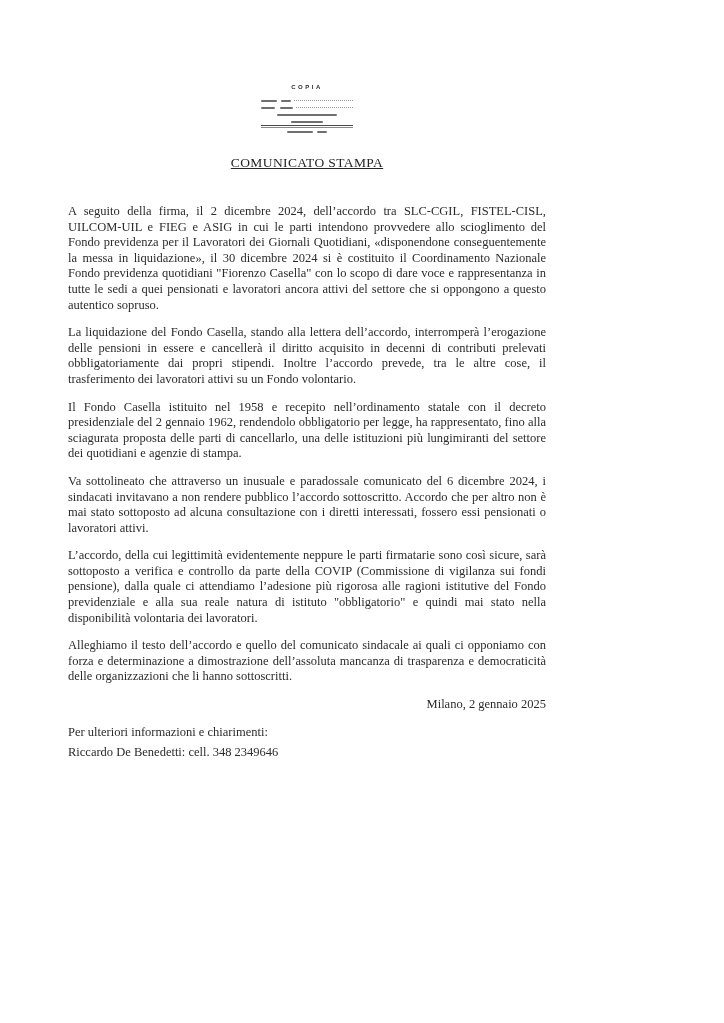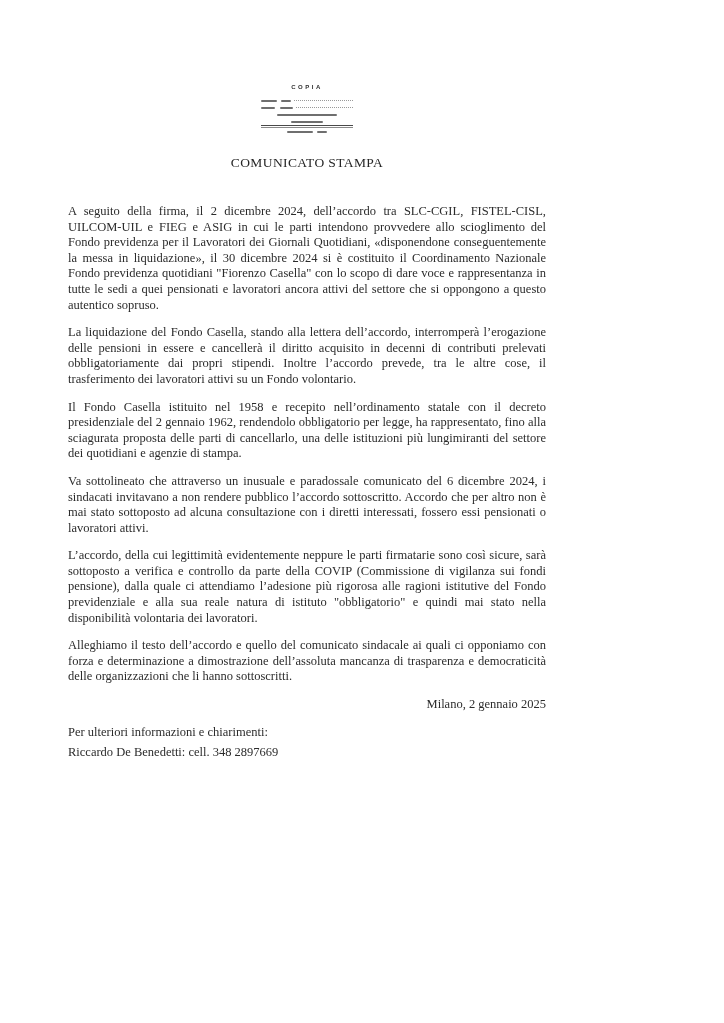--- a/index.html
+++ b/index.html
@@ -73,20 +73,21 @@
   }
 
   
   .doc-title {
     margin: 22px 0 0 0;
     font-size: 13.5px;
     font-weight: 400;
     letter-spacing: 0.4px;
     text-align: center;
     color: #262626;
+    text-decoration: underline;
   }
 
   
   .body-text {
     margin-top: 33px;
   }
   .body-text p {
     margin: 0 0 12px 0;
     font-size: 12.5px;
     line-height: 15.6px;
@@ -140,17 +141,17 @@
       <p>A seguito della firma, il 2 dicembre 2024, dell’accordo tra SLC-CGIL, FISTEL-CISL, UILCOM-UIL e FIEG e ASIG in cui le parti intendono provvedere allo scioglimento del Fondo previdenza per il Lavoratori dei Giornali Quotidiani, «disponendone conseguentemente la messa in liquidazione», il 30 dicembre 2024 si è costituito il Coordinamento Nazionale Fondo previdenza quotidiani "Fiorenzo Casella" con lo scopo di dare voce e rappresentanza in tutte le sedi a quei pensionati e lavoratori ancora attivi del settore che si oppongono a questo autentico sopruso.</p>
       <p>La liquidazione del Fondo Casella, stando alla lettera dell’accordo, interromperà l’erogazione delle pensioni in essere e cancellerà il diritto acquisito in decenni di contributi prelevati obbligatoriamente dai propri stipendi. Inoltre l’accordo prevede, tra le altre cose, il trasferimento dei lavoratori attivi su un Fondo volontario.</p>
       <p>Il Fondo Casella istituito nel 1958 e recepito nell’ordinamento statale con il decreto presidenziale del 2 gennaio 1962, rendendolo obbligatorio per legge, ha rappresentato, fino alla sciagurata proposta delle parti di cancellarlo, una delle istituzioni più lungimiranti del settore dei quotidiani e agenzie di stampa.</p>
       <p>Va sottolineato che attraverso un inusuale e paradossale comunicato del 6 dicembre 2024, i sindacati invitavano a non rendere pubblico l’accordo sottoscritto. Accordo che per altro non è mai stato sottoposto ad alcuna consultazione con i diretti interessati, fossero essi pensionati o lavoratori attivi.</p>
       <p>L’accordo, della cui legittimità evidentemente neppure le parti firmatarie sono così sicure, sarà sottoposto a verifica e controllo da parte della COVIP (Commissione di vigilanza sui fondi pensione), dalla quale ci attendiamo l’adesione più rigorosa alle ragioni istitutive del Fondo previdenziale e alla sua reale natura di istituto "obbligatorio" e quindi mai stato nella disponibilità volontaria dei lavoratori.</p>
       <p>Alleghiamo il testo dell’accordo e quello del comunicato sindacale ai quali ci opponiamo con forza e determinazione a dimostrazione dell’assoluta mancanza di trasparenza e democraticità delle organizzazioni che li hanno sottoscritti.</p>
 
       <p class="dateline">Milano, 2 gennaio 2025</p>
 
       <p class="contact-line">Per ulteriori informazioni e chiarimenti:</p>
-      <p class="contact-line">Riccardo De Benedetti: cell. 348 2897669</p>
+      <p class="contact-line">Riccardo De Benedetti: cell. 348 2349646</p>
     </div>
 
   </div>
 </div>
 
 </body></html>

